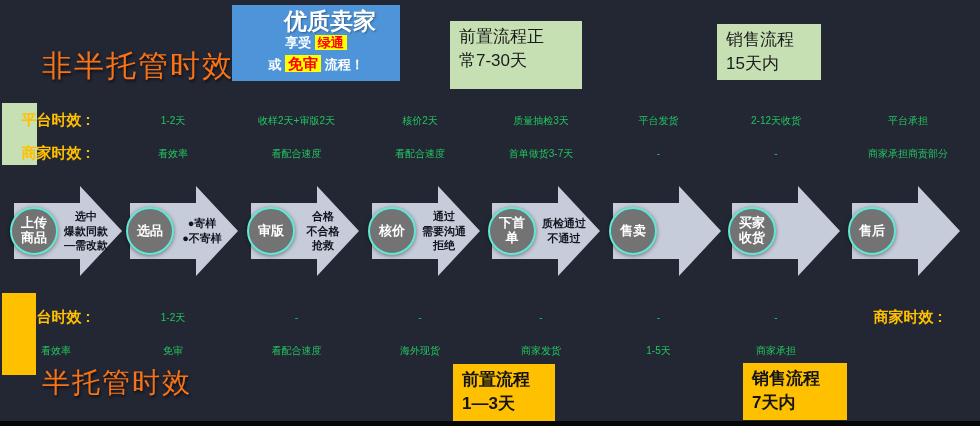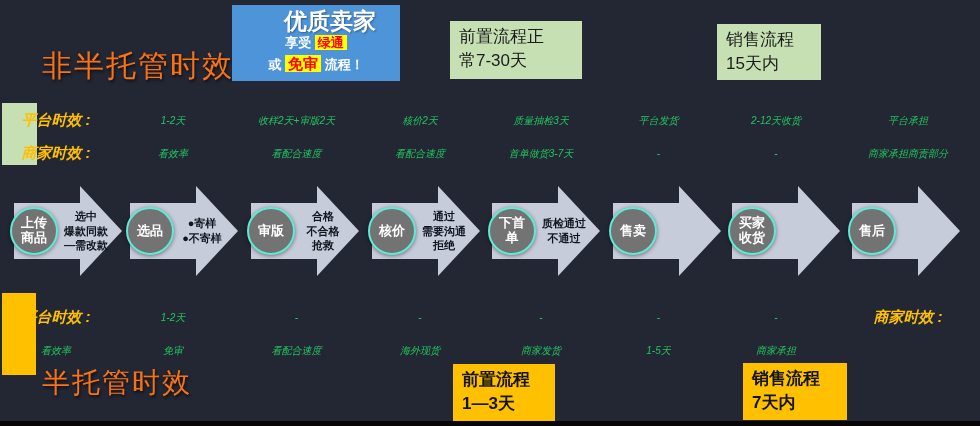--- a/index.html
+++ b/index.html
@@ -29,38 +29,38 @@
   .hl-big{font-size:13px;}
   .hl-mid{font-size:15px;}
 
   
   .callout{
     position:absolute;box-sizing:border-box;white-space:pre-line;
     line-height:1.4;padding:4px 9px;font-weight:bold;
   }
   .callout.green{background:#C6E0B4;color:#1b1b1b;font-size:17px;font-weight:normal;}
   .callout.orange{background:#FFC000;color:#141414;font-size:17px;}
-  #callout-top-left{left:450px;top:21px;width:132px;height:58px;}
+  #callout-top-left{left:450px;top:21px;width:132px;height:68px;}
   #callout-top-right{left:717px;top:24px;width:104px;height:56px;}
   #callout-bottom-left{left:453px;top:364px;width:102px;height:64px;}
   #callout-bottom-right{left:743px;top:363px;width:104px;height:57px;}
 
   
   .sidebar-green{left:2px;top:103px;width:35px;height:62px;background:#C6E0B4;}
   .sidebar-orange{left:2px;top:293px;width:34px;height:82px;background:#FFC000;}
 
   
   .timing-table{
     position:absolute;left:0;width:980px;display:grid;
     grid-template-columns:112px 122px 125px 122px 120px 115px 120px 144px;
     grid-auto-rows:33px;
   }
   #table-top{top:104px;}
   #table-bottom{top:301px;}
-  .cell{display:flex;align-items:center;justify-content:center;text-align:left;font-style:italic;}
+  .cell{display:flex;align-items:center;justify-content:center;text-align:left;}
   .t-label{color:#FFC000;font-weight:bold;font-size:15px;white-space:nowrap;}
   .t-val{color:#22c55e;font-size:10px;white-space:nowrap;}
 
   
   .step{position:absolute;top:186px;width:120px;height:92px;}
   .arrow-svg{position:absolute;left:4px;top:0;width:108px;height:90px;}
   .flow-circle{
     position:absolute;left:0;top:21px;width:44px;height:44px;border-radius:50%;
     background:#737373;border:2px solid #5eead4;color:#fff;
     font-size:13px;font-weight:bold;line-height:1.12;

